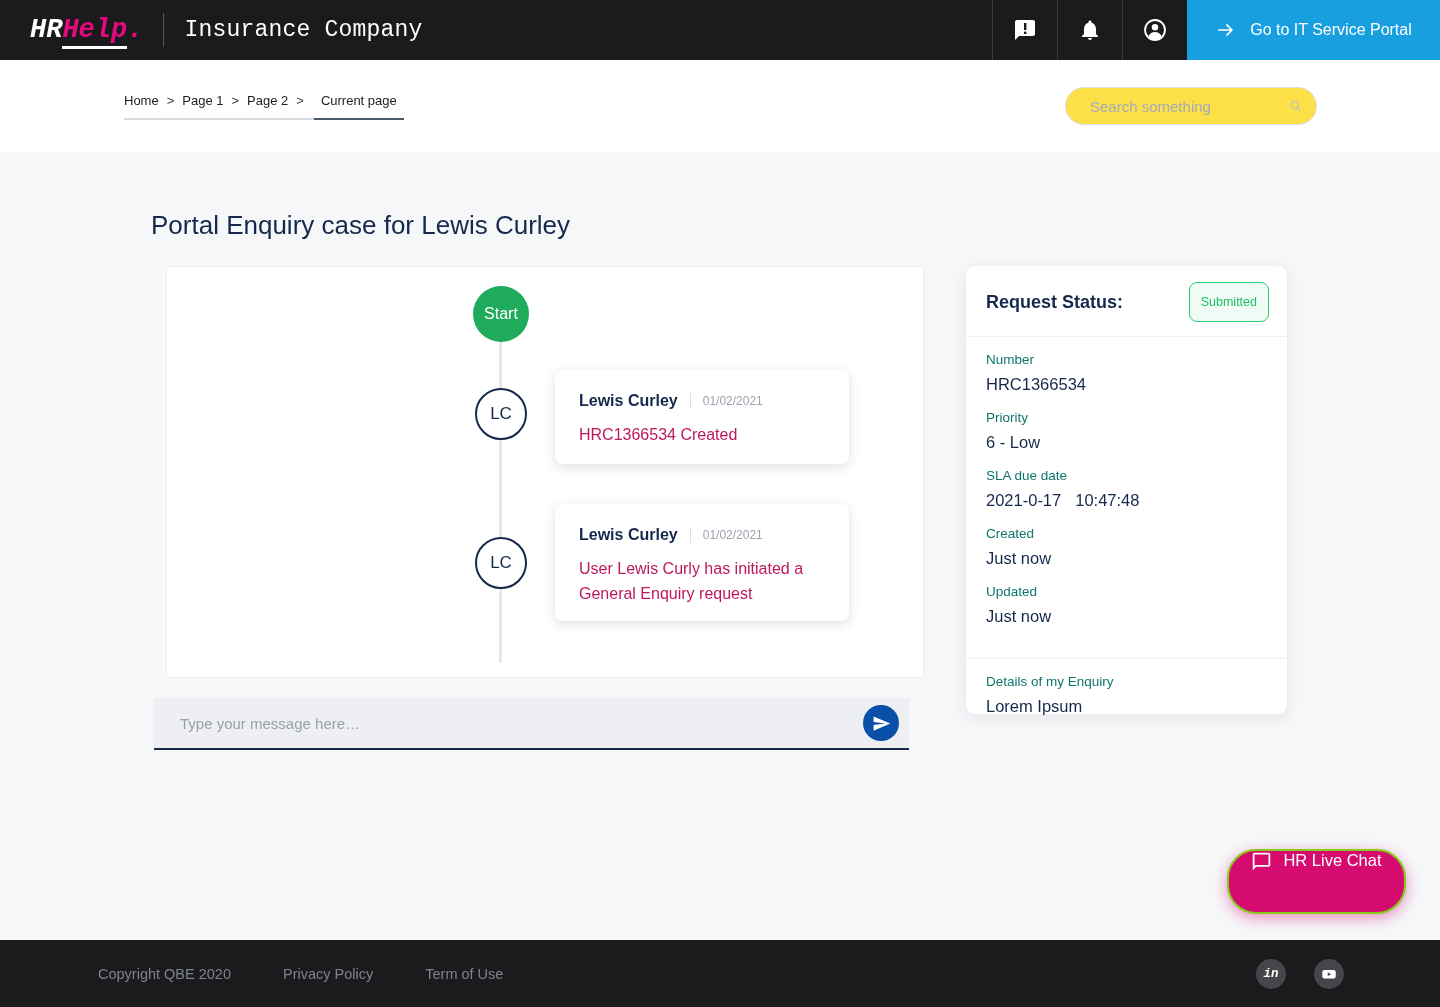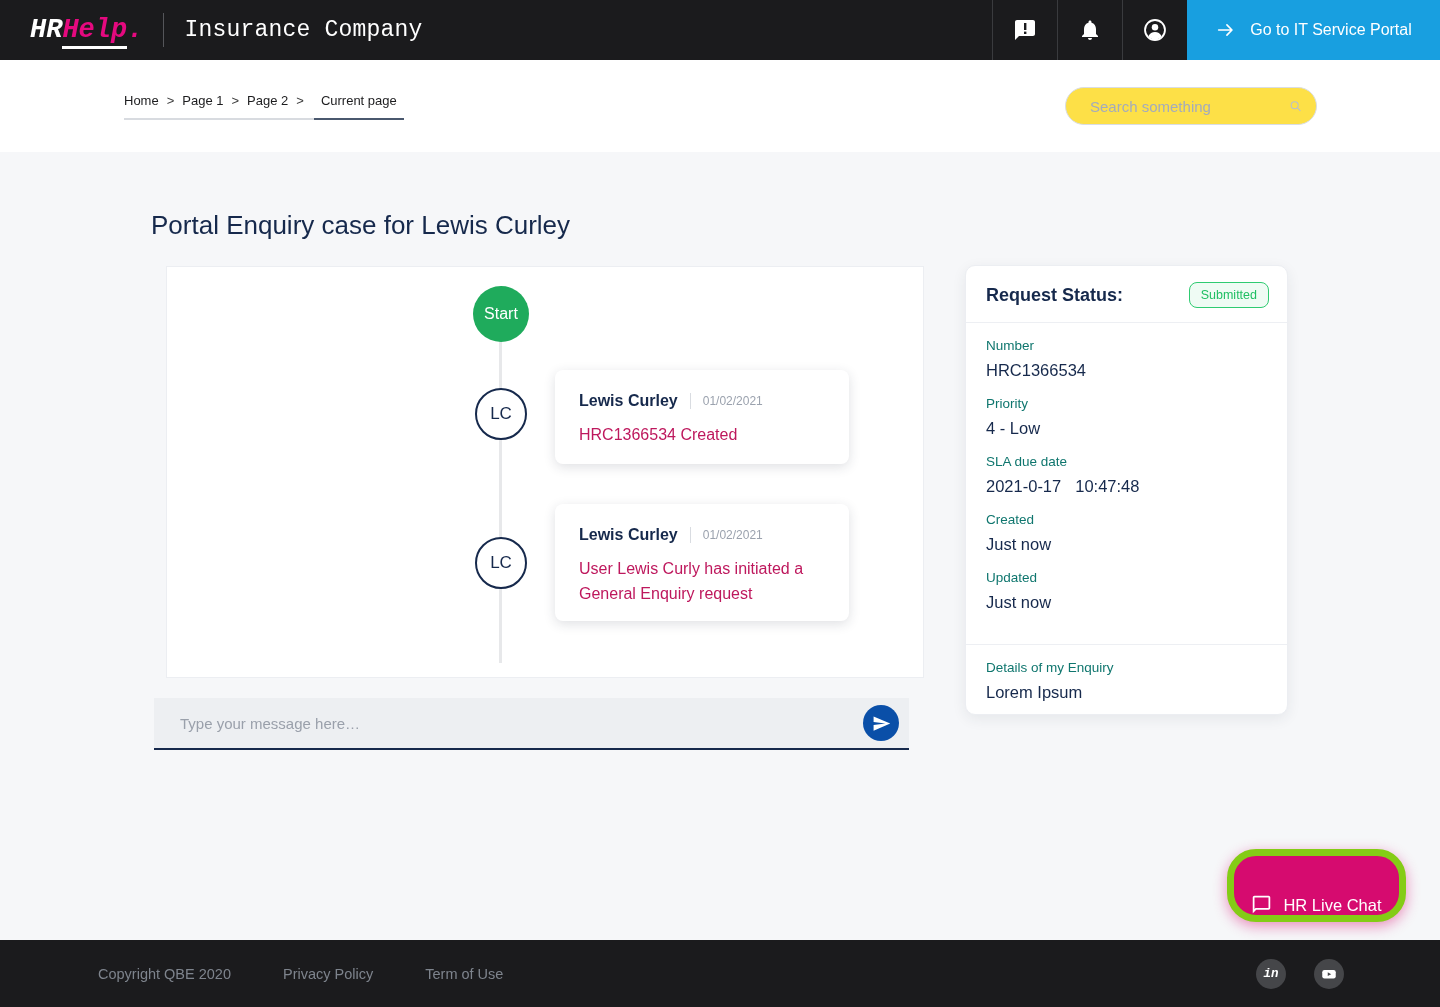--- a/index.html
+++ b/index.html
@@ -50,29 +50,29 @@
   .card-msg { font-size:16px; color:#be185d; line-height:1.55; }
 
   .msg-input-wrap { position:absolute; left:154px; top:546px; width:755px; height:52px; background:#edeff2; border-bottom:2px solid #16294c; display:flex; align-items:center; padding:0 10px 0 26px; }
   .msg-input { flex:1; background:transparent; border:none; outline:none; font-size:15px; color:#333; font-family:inherit; }
   .msg-input::placeholder { color:#9aa0ab; }
   .send-btn { width:36px; height:36px; border-radius:50%; background:#0a4fa8; border:none; display:flex; align-items:center; justify-content:center; cursor:pointer; }
 
   .request-panel { position:absolute; left:965px; top:113px; width:323px; height:450px; background:#fff; border:1px solid #eceef2; border-radius:10px; box-shadow:0 4px 14px rgba(40,50,70,.08); }
   .panel-head { display:flex; align-items:center; justify-content:space-between; padding:16px 18px 14px 20px; border-bottom:1px solid #edeff3; }
   .panel-title { font-size:18px; font-weight:700; color:#16294c; }
-  .status-badge { font-size:12.5px; color:#1fbf63; background:#effbf4; border:1.5px solid #2fcb71; border-radius:8px; padding:5px 11px; }
+  .status-badge { font-size:12.5px; color:#1fbf63; background:#effbf4; border:1.5px solid #2fcb71; border-radius:8px; padding:12px 11px; }
   .panel-fields { padding:15px 20px 0; height:322px; border-bottom:1px solid #edeff3; }
   .field { margin-bottom:16px; }
   .flabel { font-size:13.5px; color:#0f766e; margin-bottom:8px; }
   .fvalue { font-size:16.5px; color:#16294c; }
   .sla-time { margin-left:14px; }
   .panel-details { padding:15px 20px; }
 
-  .live-chat { position:absolute; left:1227px; top:697px; width:179px; height:73px; border-radius:29px; background:#d60b6f; border:7px solid #84cc16; box-shadow:0 4px 14px rgba(214,11,111,.45); color:#fff; display:flex; align-items:flex-end; justify-content:center; gap:11px; font-size:16.5px; cursor:pointer; font-family:inherit; }
+  .live-chat { position:absolute; left:1227px; top:697px; width:179px; height:65px; border-radius:29px; background:#d60b6f; border:2px solid #84cc16; box-shadow:0 4px 14px rgba(214,11,111,.45); color:#fff; display:flex; align-items:flex-start; justify-content:center; gap:11px; font-size:16.5px; cursor:pointer; font-family:inherit; }
 
   
   .footer { height:67px; background:#1b1b1d; display:flex; align-items:center; padding:0 96px 0 98px; }
   .foot-text { color:#7e848d; font-size:14.5px; }
   .foot-link { margin-left:52px; cursor:pointer; }
   .social { margin-left:auto; display:flex; gap:28px;font-family:Liberation Mono, monospace; }
   .social-circle { width:30px; height:30px; border-radius:50%; background:#454649; display:flex; align-items:center; justify-content:center; color:#fff; font-weight:bold; font-size:12.5px; cursor:pointer; font-style:italic; }
 </style>
 </head>
 <body>
@@ -175,21 +175,21 @@
       <span class="panel-title">Request Status:</span>
       <span class="status-badge">Submitted</span>
     </div>
     <div class="panel-fields">
       <div class="field">
         <div class="flabel">Number</div>
         <div class="fvalue">HRC1366534</div>
       </div>
       <div class="field">
         <div class="flabel">Priority</div>
-        <div class="fvalue">4 - Low</div>
+        <div class="fvalue">6 - Low</div>
       </div>
       <div class="field">
         <div class="flabel">SLA due date</div>
         <div class="fvalue"><span>2021-0-17</span><span class="sla-time">10:47:48</span></div>
       </div>
       <div class="field">
         <div class="flabel">Created</div>
         <div class="fvalue">Just now</div>
       </div>
       <div class="field">

